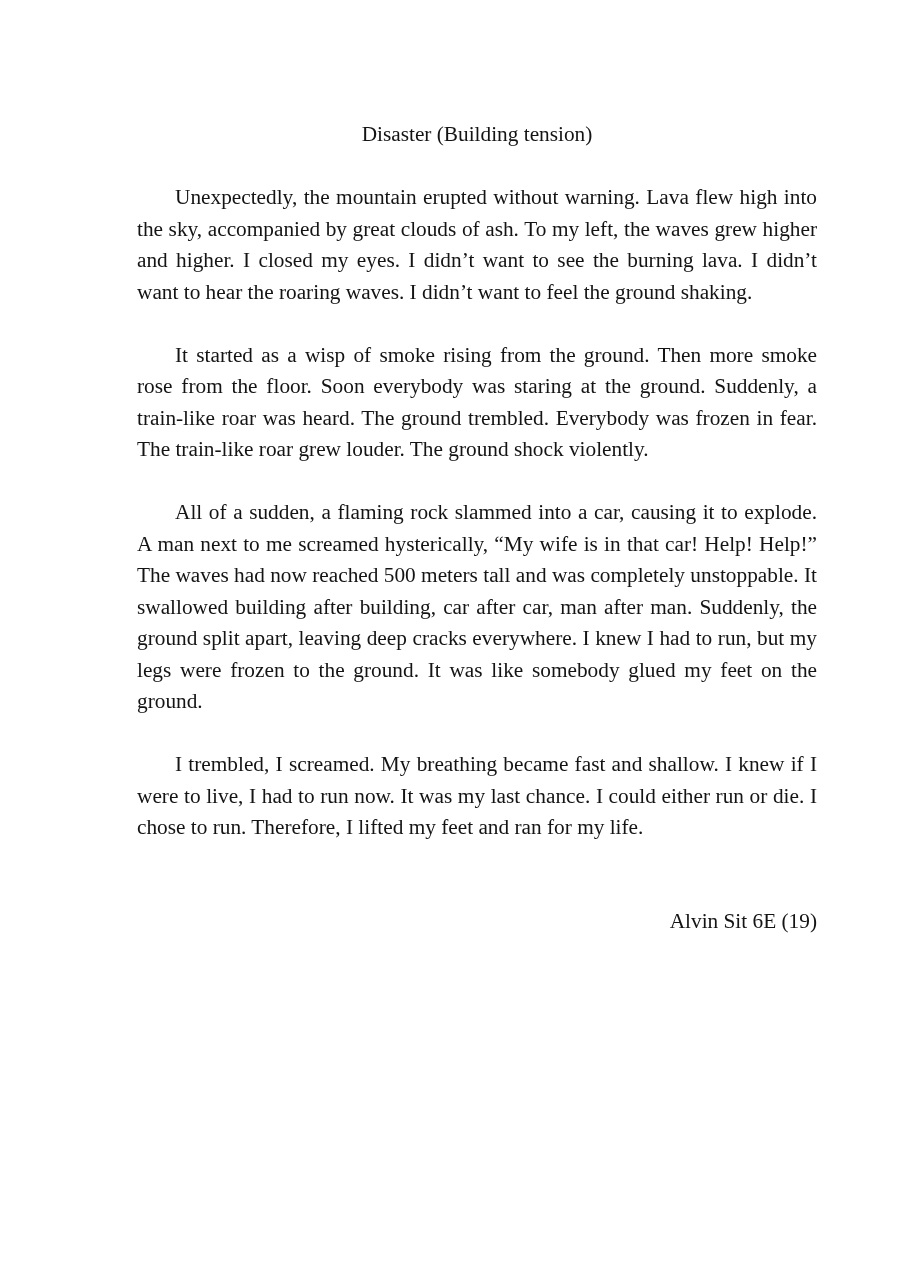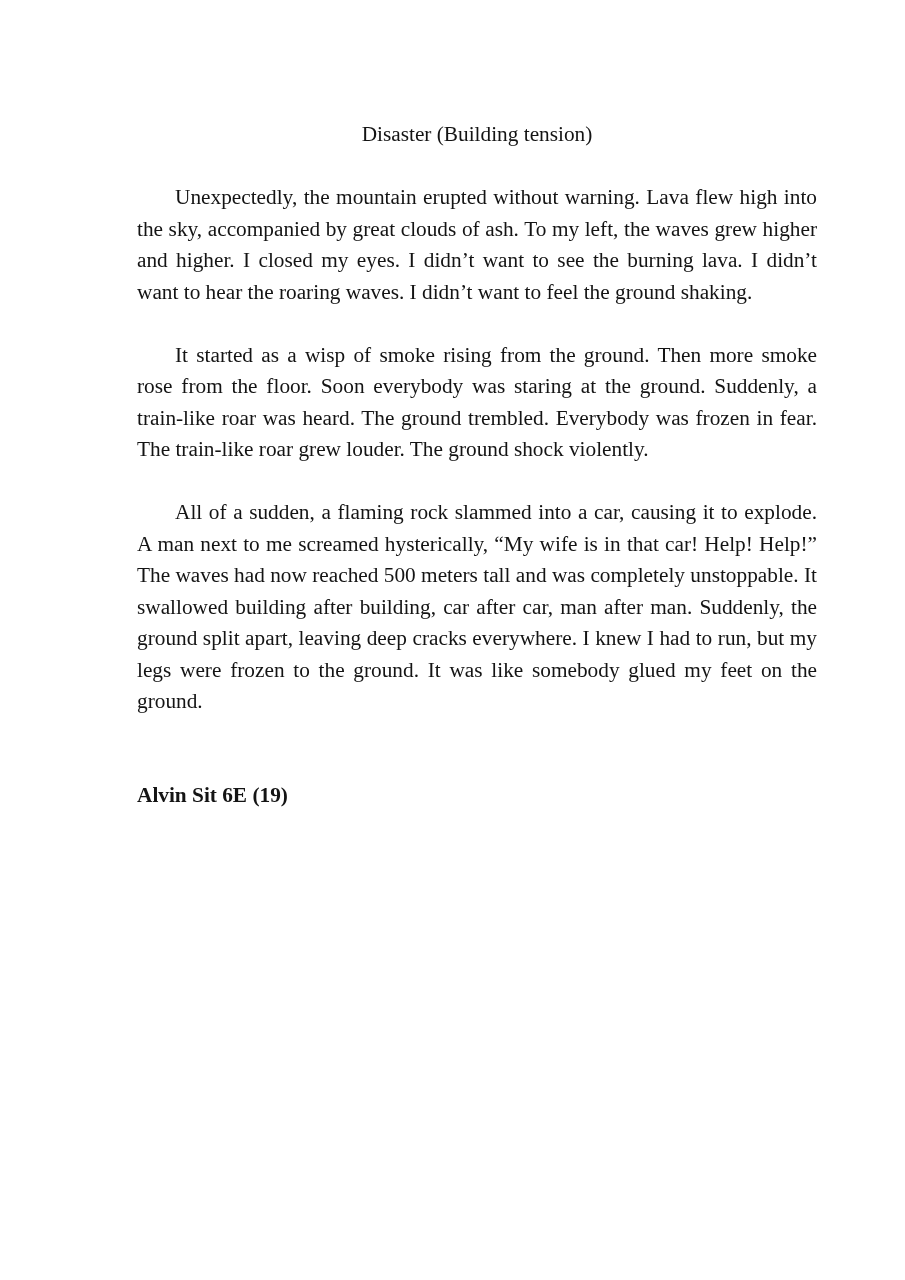--- a/index.html
+++ b/index.html
@@ -29,31 +29,31 @@
     line-height: 31.5px;
   }
   .para {
     margin: 0 0 31.5px 0;
     text-align: justify;
     text-justify: inter-word;
     text-indent: 38px;
   }
   .signature {
     margin-top: 62px;
-    text-align: left;
-    font-weight: bold;
+    text-align: right;
   }
 </style>
 </head>
 <body>
 
 <div class="page">
   <h1 class="doc-title">Disaster (Building tension)</h1>
 
   <p class="para">Unexpectedly, the mountain erupted without warning. Lava flew high into the sky, accompanied by great clouds of ash. To my left, the waves grew higher and higher. I closed my eyes. I didn’t want to see the burning lava. I didn’t want to hear the roaring waves. I didn’t want to feel the ground shaking.</p>
 
   <p class="para">It started as a wisp of smoke rising from the ground. Then more smoke rose from the floor. Soon everybody was staring at the ground. Suddenly, a train-like roar was heard.  The ground trembled. Everybody was frozen in fear. The train-like roar grew louder. The ground shock violently.</p>
 
   <p class="para">All of a sudden, a flaming rock slammed into a car, causing it to explode. A man next to me screamed hysterically, “My wife is in that car! Help! Help!” The waves had now reached 500 meters tall and was completely unstoppable. It swallowed building after building, car after car, man after man. Suddenly, the ground split apart, leaving deep cracks everywhere. I knew I had to run, but my legs were frozen to the ground. It was like somebody glued my feet on the ground.</p>
 
+  <p class="para">I trembled, I screamed. My breathing became fast and shallow. I knew if I were to live, I had to run now. It was my last chance. I could either run or die. I chose to run. Therefore, I lifted my feet and ran for my life.</p>
 
   <div class="signature">Alvin Sit 6E (19)</div>
 </div>
 
 </body></html>

